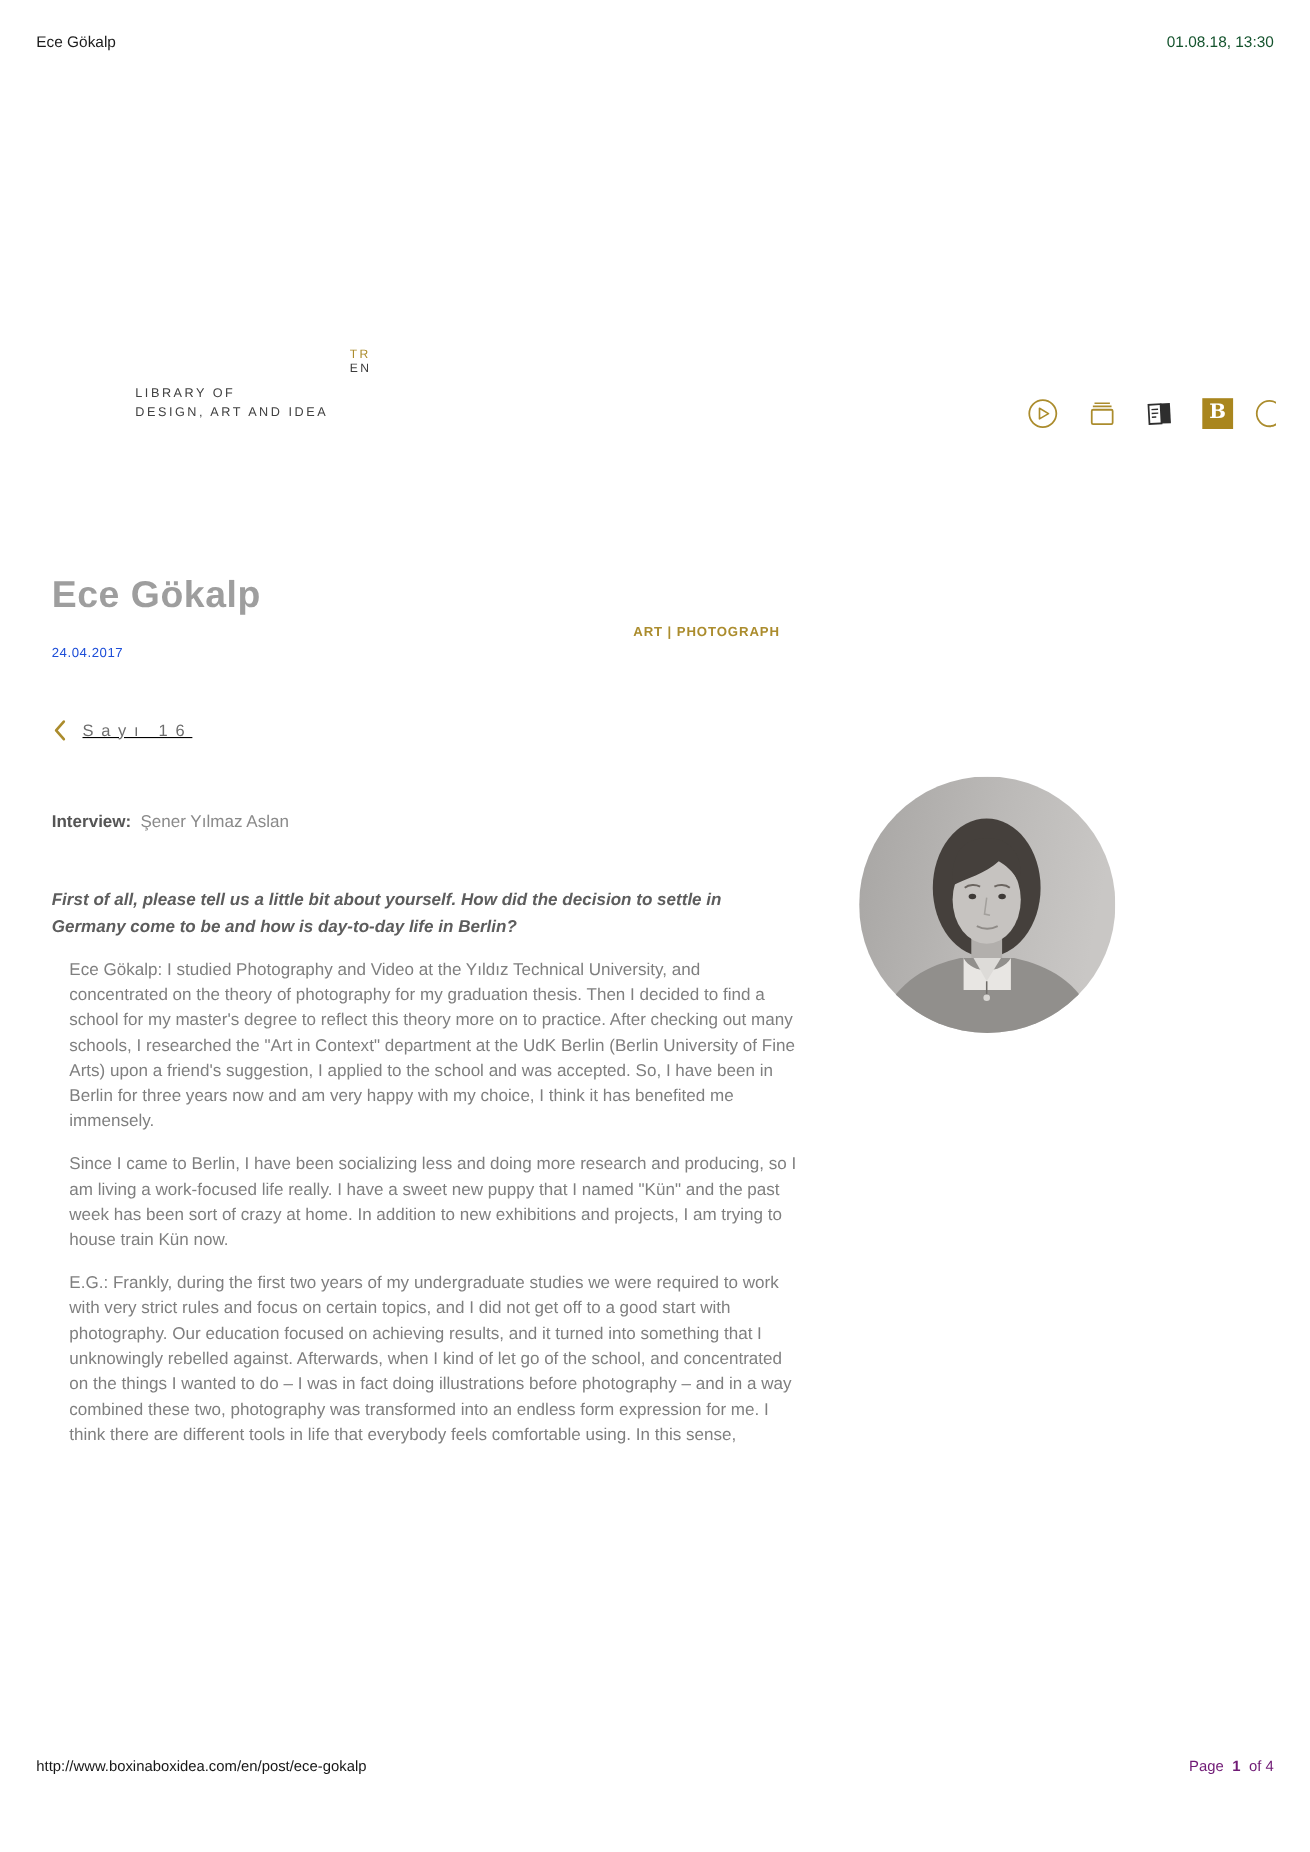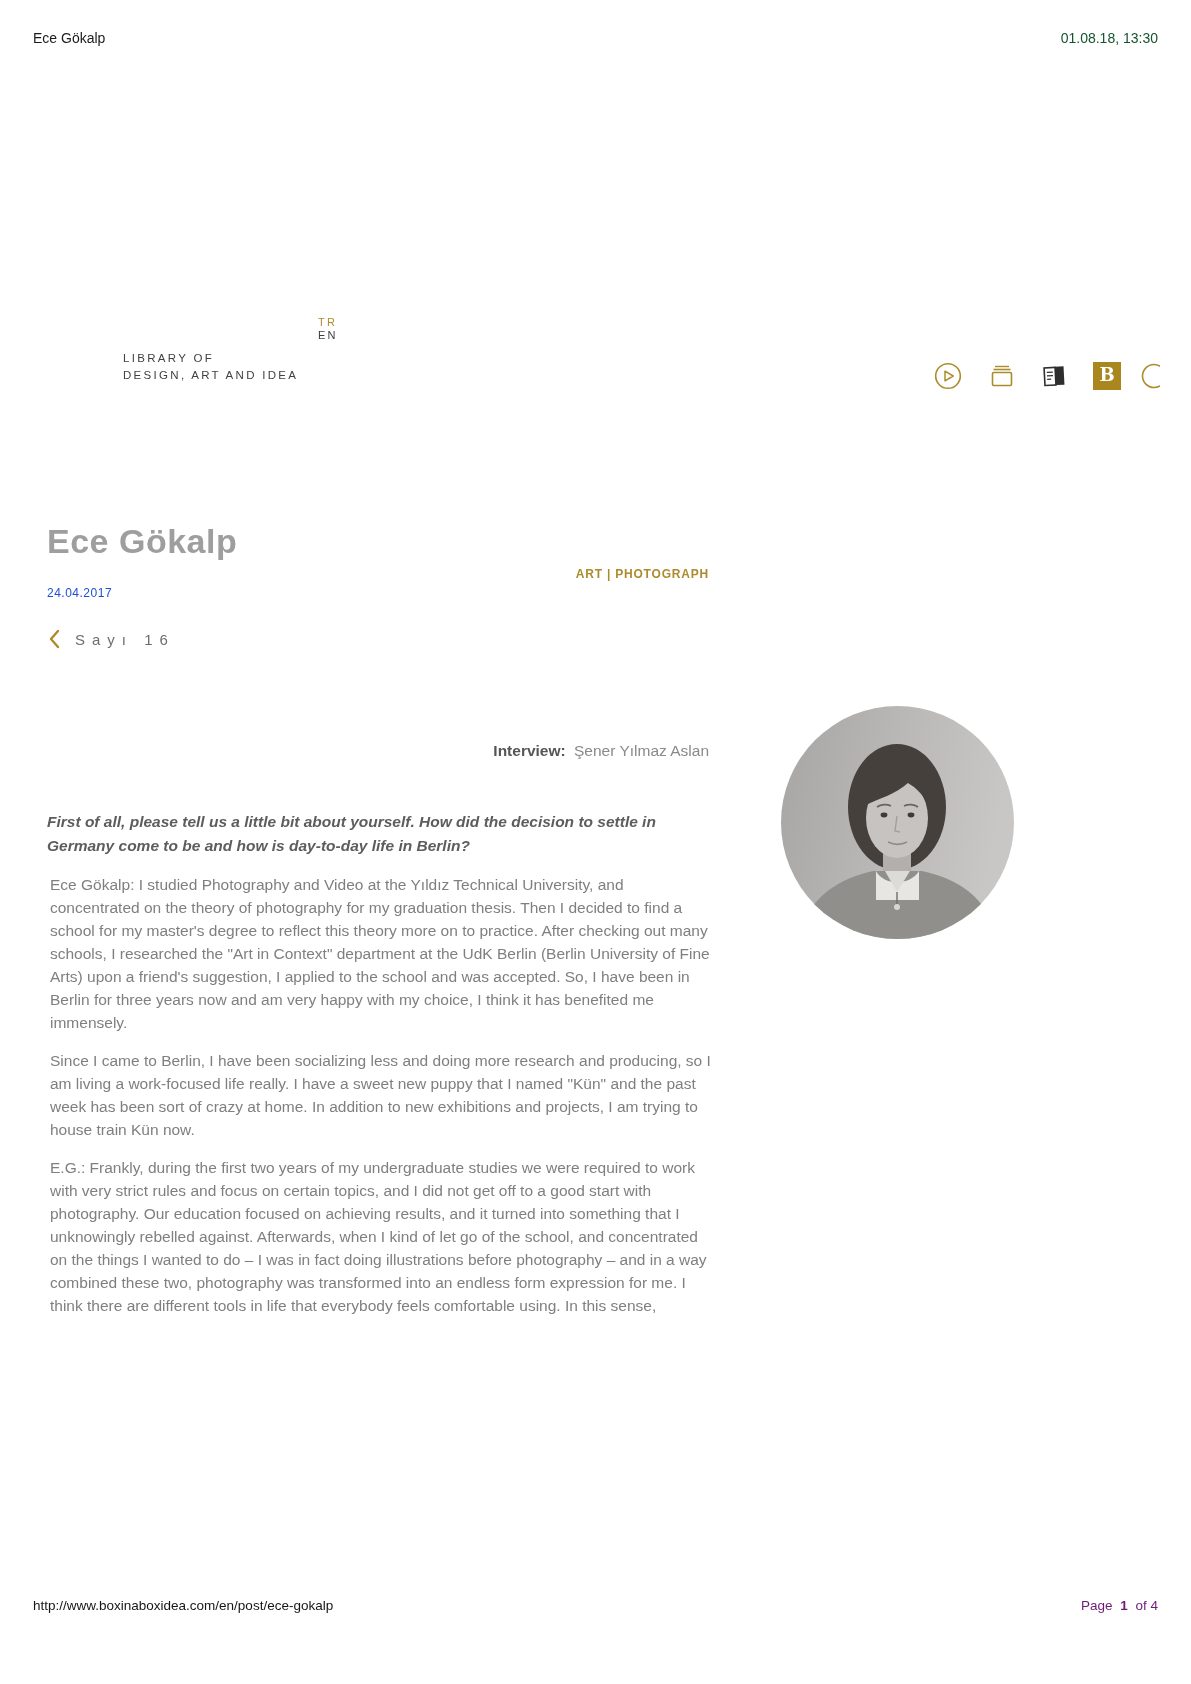--- a/index.html
+++ b/index.html
@@ -36,36 +36,36 @@
                 font-weight: bold; font-size: 18px; text-align: center; line-height: 26px; }
   .ic-arc     { left: 208px; }
 
   
   .article { position: absolute; left: 47px; top: 521px; width: 662px; }
 
   .article-title { margin: 0; font-size: 34px; font-weight: bold; color: #9e9e9e; letter-spacing: 0.5px; line-height: 40px; }
   .article-category { margin-top: 6px; font-size: 12px; font-weight: bold; color: #ab8c2d; letter-spacing: 0.8px; text-align: right; }
   .article-date { margin-top: 5px; font-size: 12px; font-weight: normal; color: #1d4ed8; letter-spacing: 0.5px; }
 
-  .back-link { margin-top: 26px; display: flex; align-items: center; cursor: pointer; height: 26px; }
+  .back-link { margin-top: 51px; display: flex; align-items: center; cursor: pointer; height: 26px; text-decoration: underline; }
   .back-link .chev { width: 14px; height: 20px; margin-right: 14px; }
   .back-link .back-label { font-size: 15px; letter-spacing: 7px; color: #6e6e6e; }
 
   .pull-quote { margin-top: 72px; width: 660px;
     font-family: "DejaVu Serif", serif; font-style: italic;
     font-size: 22px; line-height: 35px; color: #3f3f3f; }
 
-  .interview-line { margin-top: 90px; font-size: 15.5px; text-align: right; }
+  .interview-line { margin-top: 62px; font-size: 15.5px; }
   .interview-label { font-weight: bold; color: #555555; }
   .interview-name { color: #8a8a8a; margin-left: 4px; }
 
   .question { margin: 0; margin-top: 50px; width: 650px;
     font-size: 15.5px; font-weight: bold; color: #5d5d5d; line-height: 24px; font-style: italic; }
   .question.q2 { margin-top: 26px; }
-  .para { margin: 3px; margin-top: 15px; width: 662px;
+  .para { margin: 16px; margin-top: 15px; width: 662px;
     font-size: 15.5px; color: #7f7f7f; line-height: 23px; }
 
   
   .portrait { position: absolute; left: 781px; top: 706px; width: 233px; height: 233px;
     border-radius: 50%; overflow: hidden; }
   .portrait svg { display: block; }
 </style>
 </head>
 <body>
 

